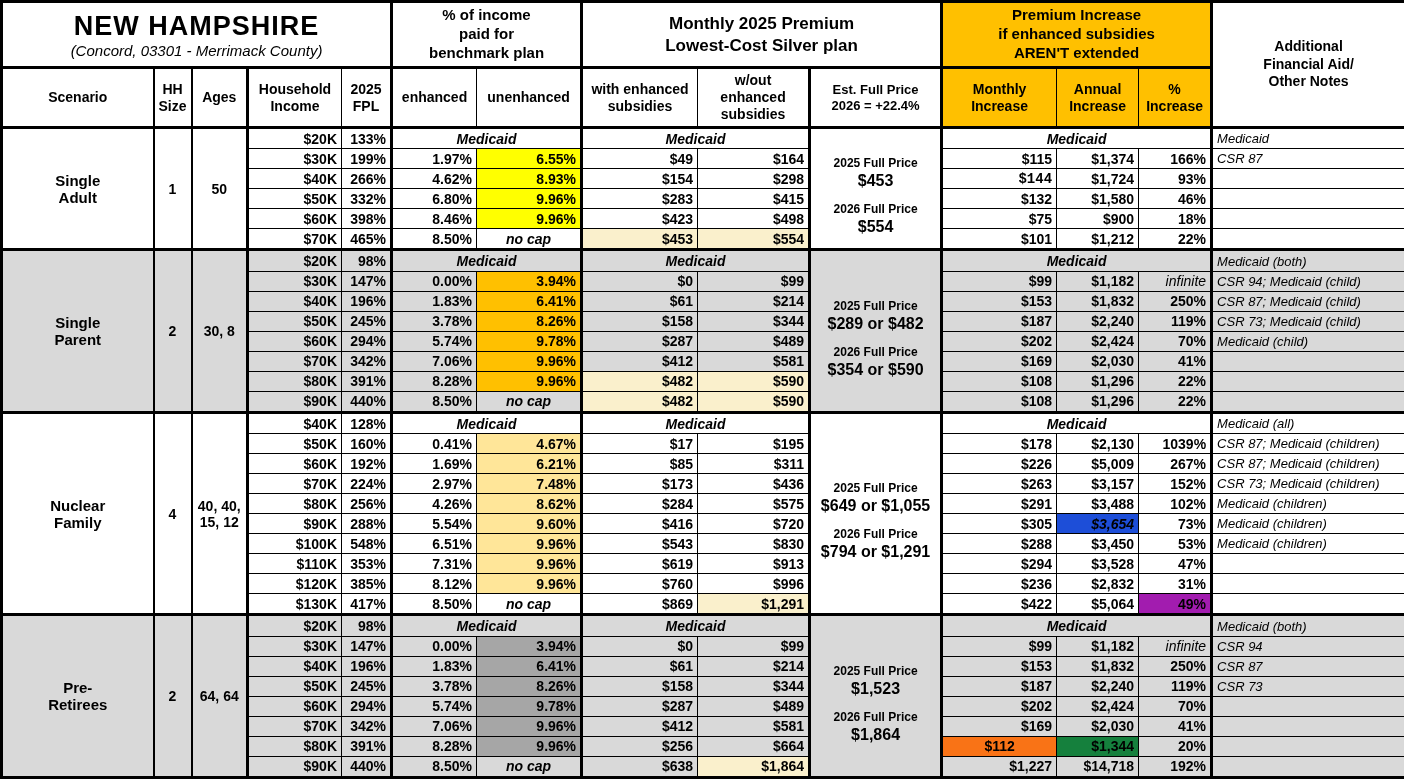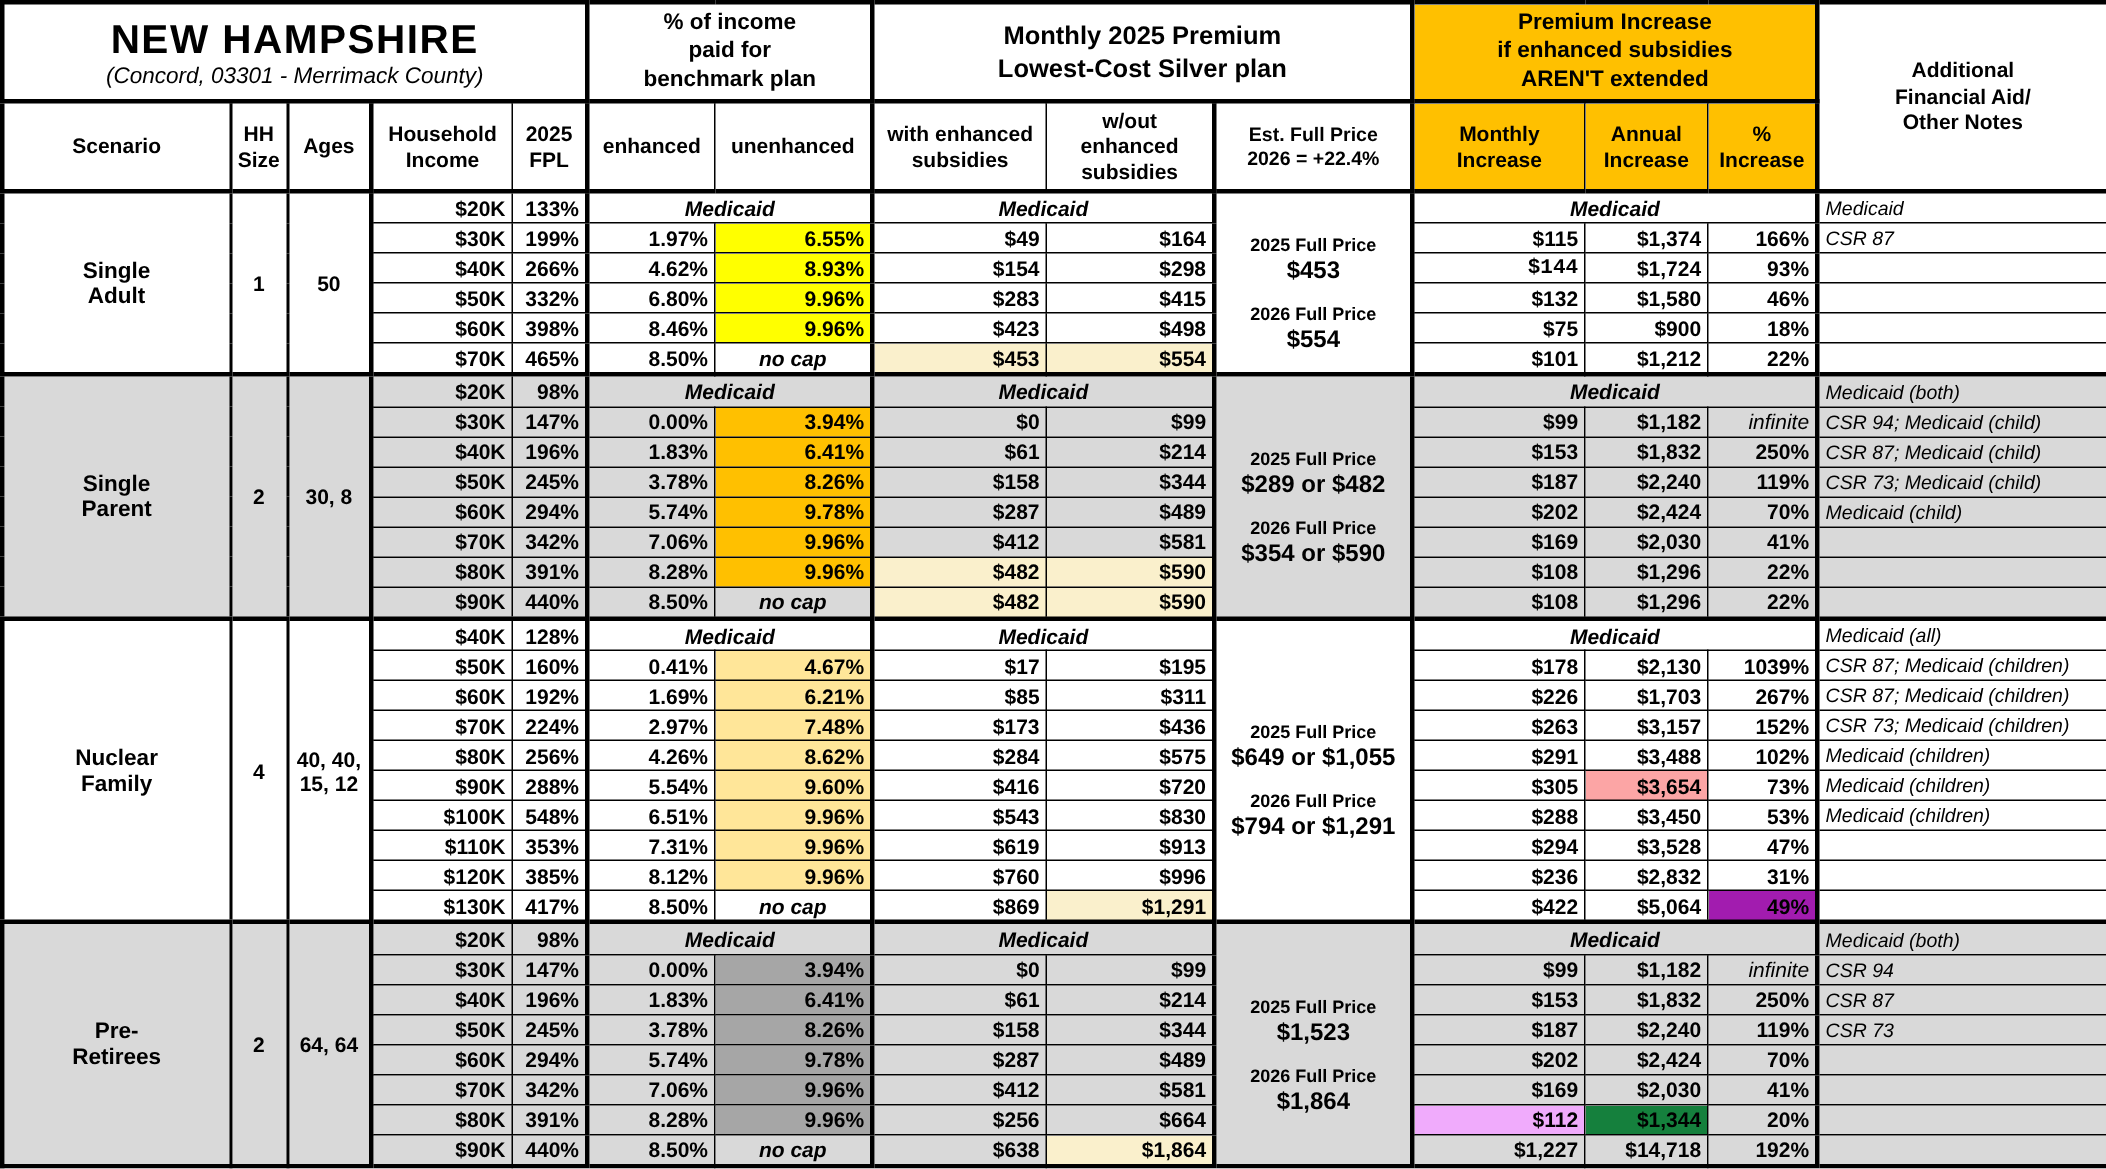--- a/index.html
+++ b/index.html
@@ -309,21 +309,21 @@
           <td class="note" style="background: rgb(255, 255, 255);">CSR 87; Medicaid (children)</td>
         </tr>
         <tr>
           <td class="num" style="background: rgb(255, 255, 255);">$60K</td>
           <td class="num v3" style="background: rgb(255, 255, 255);">192%</td>
           <td class="num" style="background: rgb(255, 255, 255);">1.69%</td>
           <td class="num v3" style="background: rgb(255, 230, 153);">6.21%</td>
           <td class="num" style="background: rgb(255, 255, 255);">$85</td>
           <td class="num v3" style="background: rgb(255, 255, 255);">$311</td>
           <td class="num" style="background: rgb(255, 255, 255);">$226</td>
-          <td class="num" style="background: rgb(255, 255, 255);">$1,703</td>
+          <td class="num" style="background: rgb(255, 255, 255);">$5,009</td>
           <td class="num v3" style="background: rgb(255, 255, 255);">267%</td>
           <td class="note" style="background: rgb(255, 255, 255);">CSR 87; Medicaid (children)</td>
         </tr>
         <tr>
           <td class="num" style="background: rgb(255, 255, 255);">$70K</td>
           <td class="num v3" style="background: rgb(255, 255, 255);">224%</td>
           <td class="num" style="background: rgb(255, 255, 255);">2.97%</td>
           <td class="num v3" style="background: rgb(255, 230, 153);">7.48%</td>
           <td class="num" style="background: rgb(255, 255, 255);">$173</td>
           <td class="num v3" style="background: rgb(255, 255, 255);">$436</td>
@@ -345,21 +345,21 @@
           <td class="note" style="background: rgb(255, 255, 255);">Medicaid (children)</td>
         </tr>
         <tr>
           <td class="num" style="background: rgb(255, 255, 255);">$90K</td>
           <td class="num v3" style="background: rgb(255, 255, 255);">288%</td>
           <td class="num" style="background: rgb(255, 255, 255);">5.54%</td>
           <td class="num v3" style="background: rgb(255, 230, 153);">9.60%</td>
           <td class="num" style="background: rgb(255, 255, 255);">$416</td>
           <td class="num v3" style="background: rgb(255, 255, 255);">$720</td>
           <td class="num" style="background: rgb(255, 255, 255);">$305</td>
-          <td class="num" style="background: #fca5a5;">$3,654</td>
+          <td class="num" style="background: #1d4ed8; font-style: italic;">$3,654</td>
           <td class="num v3" style="background: rgb(255, 255, 255);">73%</td>
           <td class="note" style="background: rgb(255, 255, 255);">Medicaid (children)</td>
         </tr>
         <tr>
           <td class="num" style="background: rgb(255, 255, 255);">$100K</td>
           <td class="num v3" style="background: rgb(255, 255, 255);">548%</td>
           <td class="num" style="background: rgb(255, 255, 255);">6.51%</td>
           <td class="num v3" style="background: rgb(255, 230, 153);">9.96%</td>
           <td class="num" style="background: rgb(255, 255, 255);">$543</td>
           <td class="num v3" style="background: rgb(255, 255, 255);">$830</td>
@@ -482,21 +482,21 @@
           <td class="num v3" style="background: rgb(217, 217, 217);">41%</td>
           <td class="note" style="background: rgb(217, 217, 217);"></td>
         </tr>
         <tr>
           <td class="num" style="background: rgb(217, 217, 217);">$80K</td>
           <td class="num v3" style="background: rgb(217, 217, 217);">391%</td>
           <td class="num" style="background: rgb(217, 217, 217);">8.28%</td>
           <td class="num v3" style="background: rgb(166, 166, 166);">9.96%</td>
           <td class="num" style="background: rgb(217, 217, 217);">$256</td>
           <td class="num v3" style="background: rgb(217, 217, 217);">$664</td>
-          <td class="num" style="background: #f0abfc;">$112</td>
+          <td class="num" style="background: #f97316; text-align: center;">$112</td>
           <td class="num" style="background: #15803d;">$1,344</td>
           <td class="num v3" style="background: rgb(217, 217, 217);">20%</td>
           <td class="note" style="background: rgb(217, 217, 217);"></td>
         </tr>
         <tr>
           <td class="num" style="background: rgb(217, 217, 217);">$90K</td>
           <td class="num v3" style="background: rgb(217, 217, 217);">440%</td>
           <td class="num" style="background: rgb(217, 217, 217);">8.50%</td>
           <td class="med v3" style="background: rgb(217, 217, 217);">no cap</td>
           <td class="num" style="background: rgb(217, 217, 217);">$638</td>

